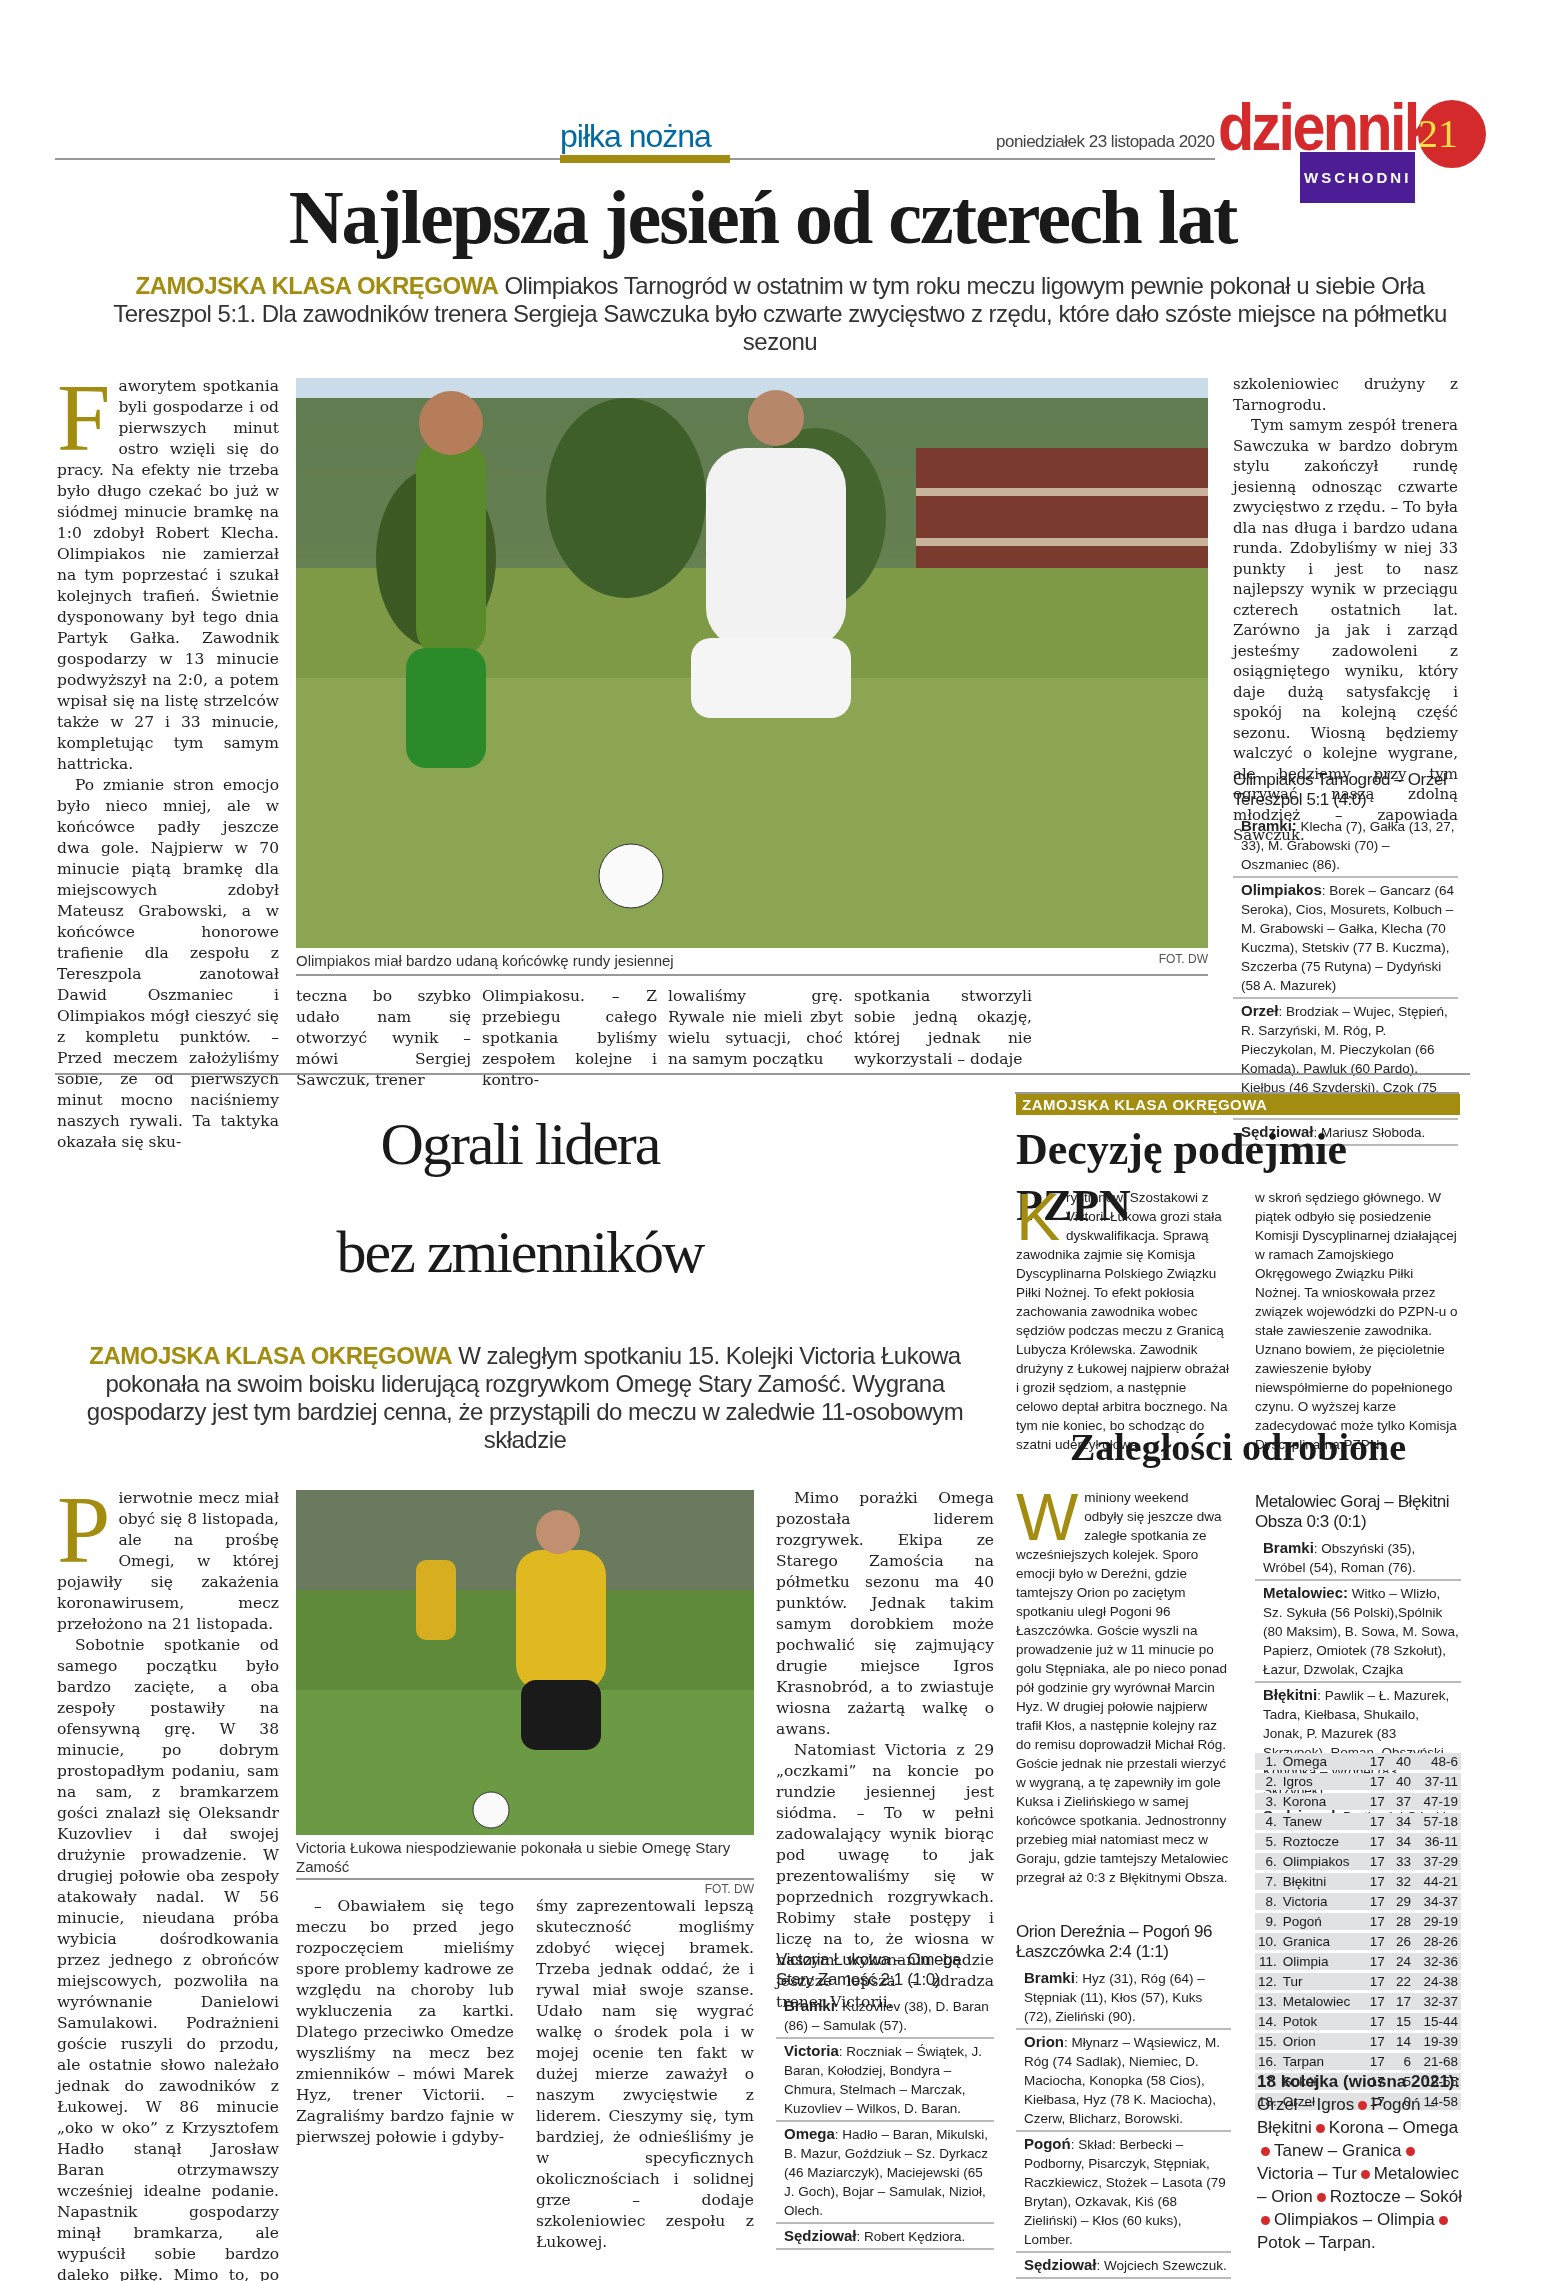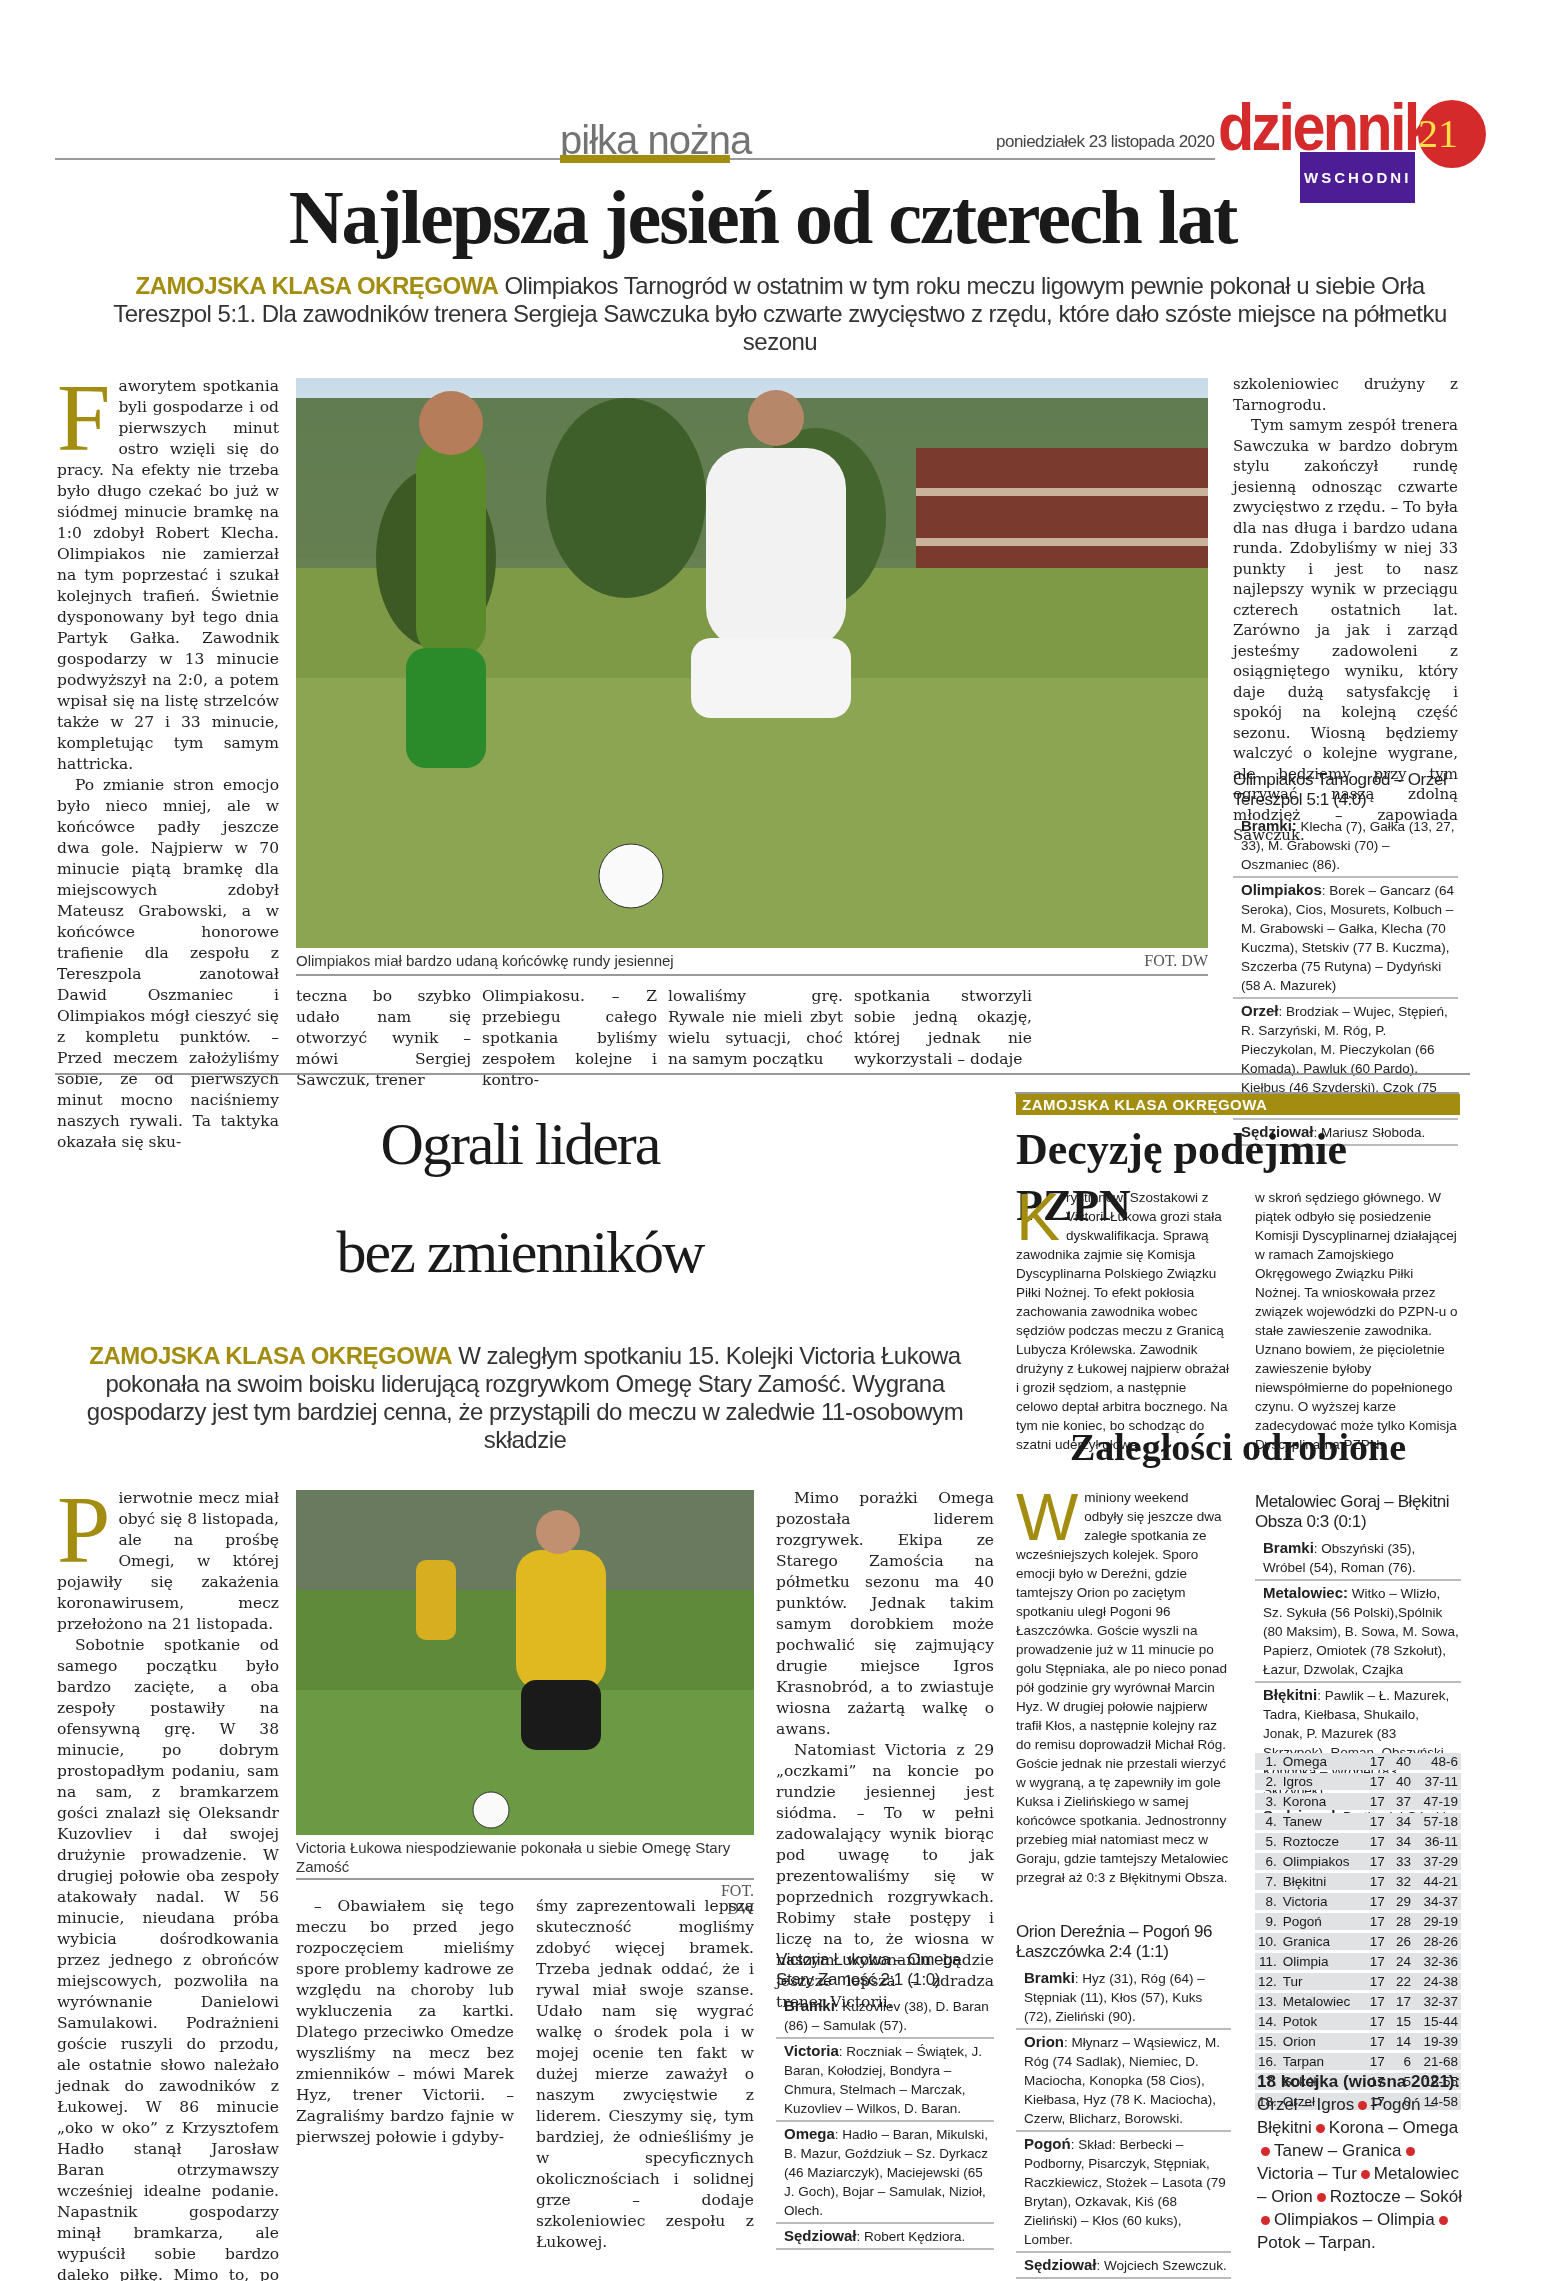--- a/index.html
+++ b/index.html
@@ -1,34 +1,34 @@
 <!DOCTYPE html>
 <html><head>
 <meta charset="utf-8">
 <style>
 *{box-sizing:border-box;margin:0;padding:0}
 body{width:1558px;height:2281px;background:#fff;position:relative;overflow:hidden;color:#1a1a1a;font-family:"DejaVu Serif",serif}
 .abs{position:absolute}
 .topline{left:55px;top:158px;width:1160px;height:2px;background:#999}
-.section{left:560px;top:118px;font-family:"Liberation Sans",sans-serif;font-size:40px;color:#737373;letter-spacing:-1px}
+.section{left:560px;top:118px;font-family:"Liberation Sans",sans-serif;font-size:32px;color:#0369a1;letter-spacing:-1px}
 .section-bar{left:560px;top:155px;width:170px;height:8px;background:#a38d10}
 .date{left:996px;top:132px;font-size:17px;color:#444;font-family:"Liberation Sans",sans-serif;letter-spacing:-0.5px}
 .logo{left:1218px;top:92px;font-family:"Liberation Sans",sans-serif;font-weight:bold;font-size:66px;color:#d42a2c;letter-spacing:-3px;line-height:70px;transform:scaleX(0.9);transform-origin:left}
 .logo-sub{left:1300px;top:152px;background:#4c1d95;color:#fff;font-size:15px;letter-spacing:3px;padding:17px 4px;font-family:"Liberation Sans",sans-serif;font-weight:bold}
 .pagenum{left:1418px;top:100px;width:68px;height:68px;border-radius:50%;background:#d42a2c;color:#fde047;font-family:"Liberation Serif",serif;font-size:40px;text-align:left;line-height:68px}
 .h1{font-family:"Liberation Serif",serif;font-weight:bold;color:#1a1a1a;text-align:center;letter-spacing:-2px}
 .lead{font-family:"Liberation Sans",sans-serif;font-size:24px;line-height:28px;text-align:center;color:#333;letter-spacing:-0.5px}
 .lead b{color:#a38d10}
 .col{font-family:"DejaVu Serif",serif;font-size:15.5px;line-height:21px;text-align:justify;color:#222}
 .col p{text-indent:18px}
 .col p.first{text-indent:0}
 .drop{float:left;font-family:"Liberation Serif",serif;color:#a38d10;font-size:96px;line-height:76px;margin:4px 8px 0 0}
 .photo{overflow:hidden}
 .caption{font-family:"Liberation Sans",sans-serif;font-size:15px;color:#333;border-bottom:2px solid #999}
-.fot{font-family:Liberation Serif, serif;font-size:16px;color:#555}
+.fot{font-family:Liberation Sans, sans-serif;font-size:12px;color:#555}
 .box{font-family:"Liberation Sans",sans-serif;font-size:13.5px;line-height:19px;color:#222}
 .box h4{font-size:17px;line-height:20px;font-weight:normal;margin-bottom:4px;letter-spacing:-0.4px}
 .box .row{border-bottom:2px solid #bbb;padding:2px 0 2px 8px}
 .box .row b{font-size:15px}
 .divider{height:2px;background:#999}
 .tag{background:#a38d10;color:#fff;font-family:"Liberation Sans",sans-serif;font-weight:bold;font-size:15px;padding:2px 6px;letter-spacing:0.5px}
 .sidecol{font-family:"Liberation Sans",sans-serif;font-size:13.5px;line-height:19px;color:#222}
 .dropsans{float:left;font-family:"Liberation Sans",sans-serif;color:#a38d10;font-size:66px;line-height:54px;margin:2px 6px 0 0;font-weight:normal}
 table.league{border-collapse:separate;border-spacing:0 3px;width:206px;font-family:"Liberation Sans",sans-serif;font-size:13.5px}
 table.league td{background:#e1e2e4;padding:1px 3px;line-height:15px}

